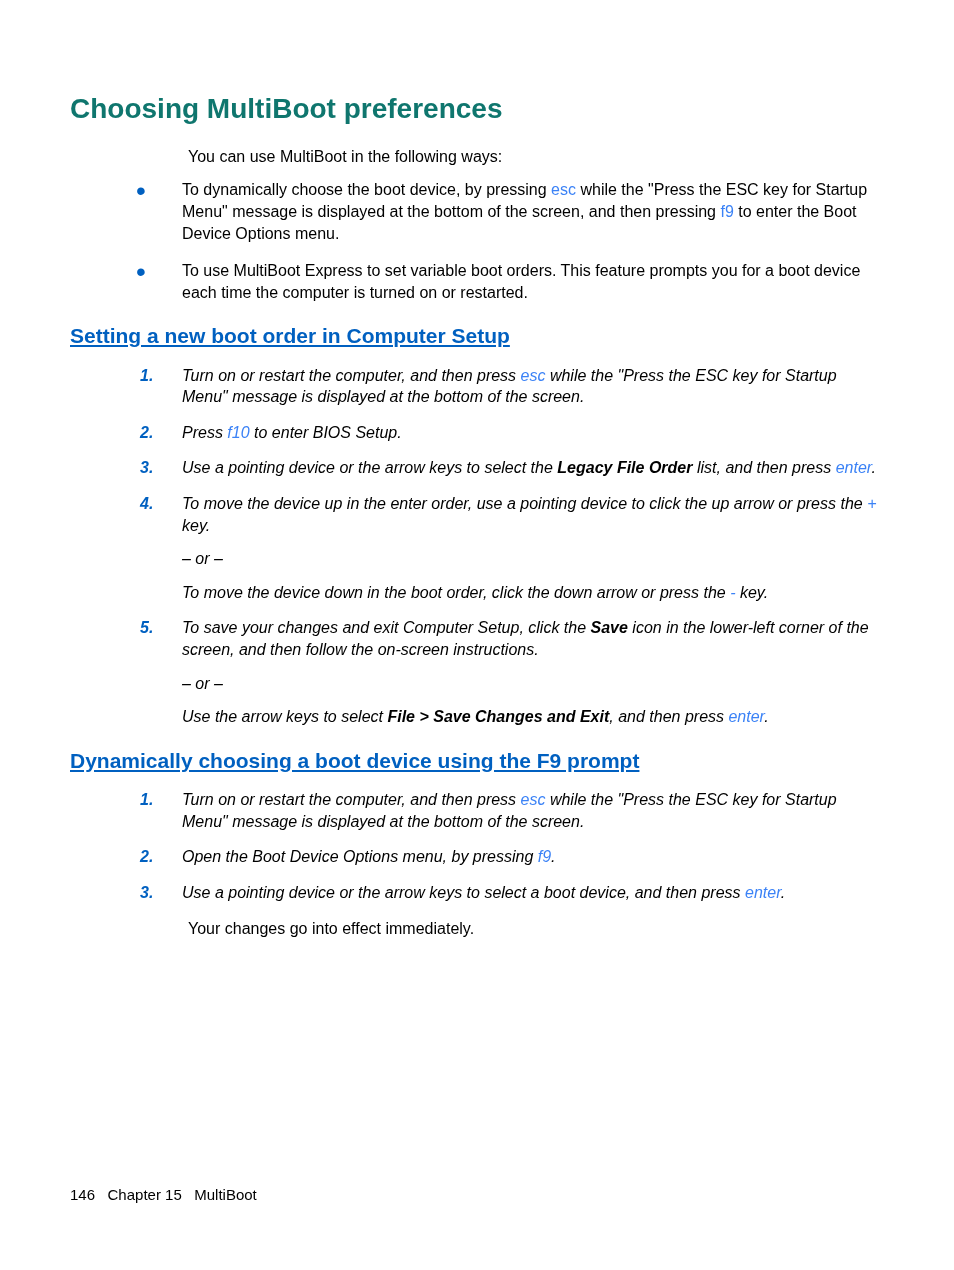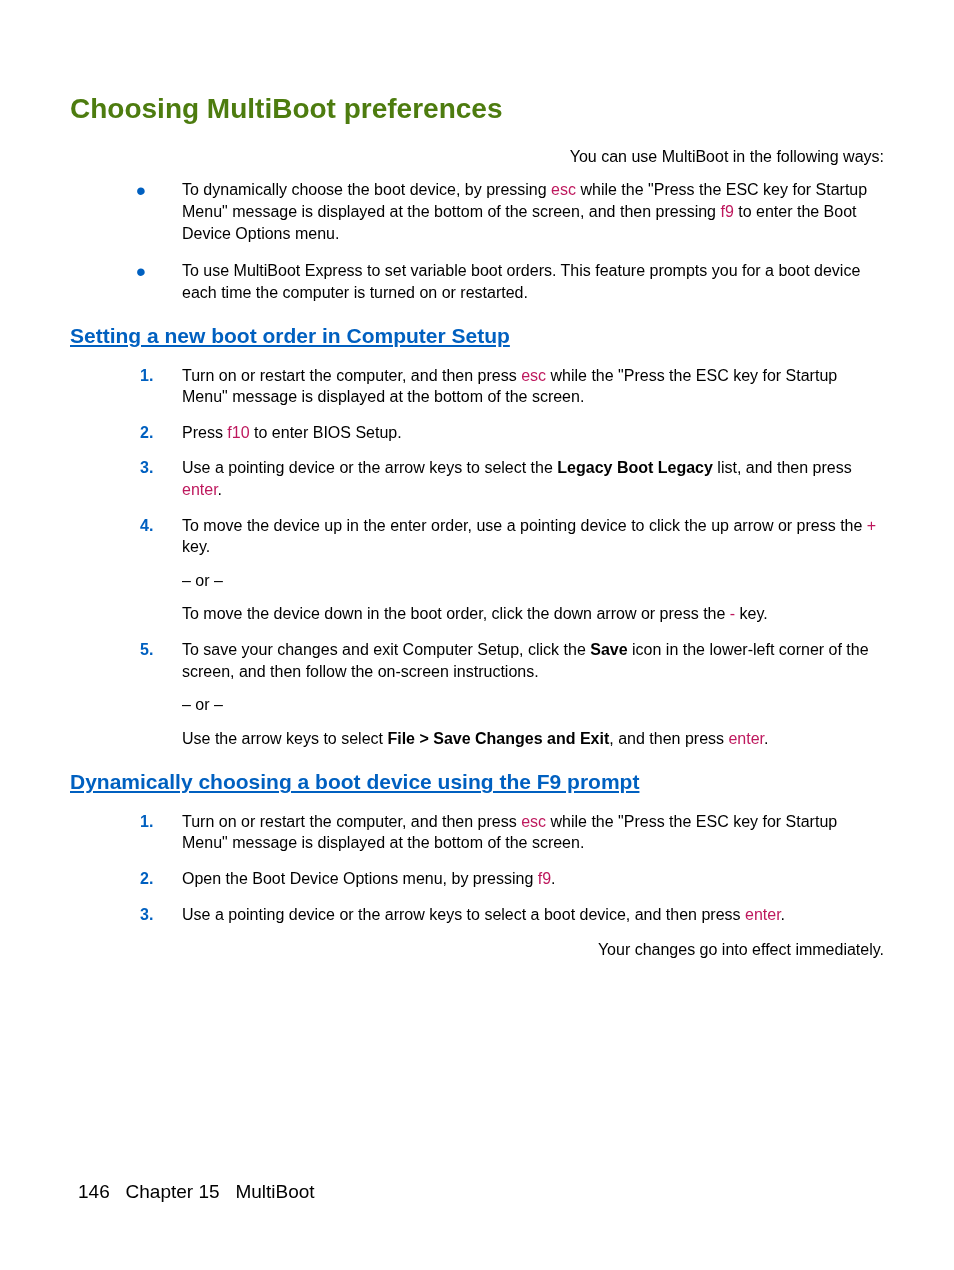--- a/index.html
+++ b/index.html
@@ -8,75 +8,74 @@
       height: 1270px;
       font-family: Arial, Helvetica, sans-serif;
       background: #fff;
       position: relative;
       color: #000;
       font-size: 16px;
       line-height: 1.35;
     }
     .page { padding: 90px 70px 0 70px; }
     h1 {
-      color: #4d7c0f;
+      color: #0f766e;
       font-size: 28px;
       font-weight: bold;
       margin-bottom: 18px;
     }
     h2 {
       color: #0060c0;
       font-size: 21px;
       font-weight: bold;
       margin-top: 19px;
       margin-bottom: 14px;
       text-decoration: underline;
     }
     .intro, .para {
-      margin-left: 44px;
+      margin-left: 118px;
       margin-bottom: 12px;
-      text-align: right;
     }
     ul.blue { list-style: none; margin-left: 76px; }
     ul.blue li {
       position: relative;
       padding-left: 36px;
       margin-bottom: 16px;
     }
     ul.blue li::before {
       content: "•";
       color: #0060c0;
       font-size: 28px;
       position: absolute;
       left: -10px;
       top: -7px;
     }
-    ol.num { list-style: none; margin-left: 76px; counter-reset: step; }
+    ol.num { list-style: none; margin-left: 76px; counter-reset: step; font-style: italic; }
     ol.num li {
       position: relative;
       padding-left: 36px;
       margin-bottom: 14px;
       counter-increment: step;
     }
     ol.num li::before {
       content: counter(step) ".";
       color: #0060c0;
       font-weight: bold;
       position: absolute;
       left: -6px;
       top: 0;
     }
     .sub { margin-top: 12px; }
-    .kw { color: #be185d; }
+    .kw { color: #3b82f6; }
     .b { font-weight: bold; }
     .footer {
       position: absolute;
       bottom: 65px;
-      left: 78px;
-      font-size: 19px;
+      left: 70px;
+      font-size: 15px;
     }
   </style>
 </head>
 <body>
 
 <div class="page">
   <h1>Choosing MultiBoot preferences</h1>
   <p class="intro">You can use MultiBoot in the following ways:</p>
 
   <ul class="blue">
@@ -89,21 +88,21 @@
   <h2>Setting a new boot order in Computer Setup</h2>
 
   <ol class="num">
     <li>
       <span>Turn on or restart the computer, and then press </span><span class="kw">esc</span><span> while the "Press the ESC key for Startup Menu" message is displayed at the bottom of the screen.</span>
     </li>
     <li>
       <span>Press </span><span class="kw">f10</span><span> to enter BIOS Setup.</span>
     </li>
     <li>
-      <span>Use a pointing device or the arrow keys to select the </span><span class="b">Legacy Boot Legacy</span><span> list, and then press </span><span class="kw">enter</span><span>.</span>
+      <span>Use a pointing device or the arrow keys to select the </span><span class="b">Legacy File Order</span><span> list, and then press </span><span class="kw">enter</span><span>.</span>
     </li>
     <li>
       <span>To move the device up in the enter order, use a pointing device to click the up arrow or press the </span><span class="kw">+</span><span> key.</span>
       <div class="sub">– or –</div>
       <div class="sub"><span>To move the device down in the boot order, click the down arrow or press the </span><span class="kw">-</span><span> key.</span></div>
     </li>
     <li>
       <span>To save your changes and exit Computer Setup, click the </span><span class="b">Save</span><span> icon in the lower-left corner of the screen, and then follow the on-screen instructions.</span>
       <div class="sub">– or –</div>
       <div class="sub"><span>Use the arrow keys to select </span><span class="b">File &gt; Save Changes and Exit</span><span>, and then press </span><span class="kw">enter</span><span>.</span></div>

